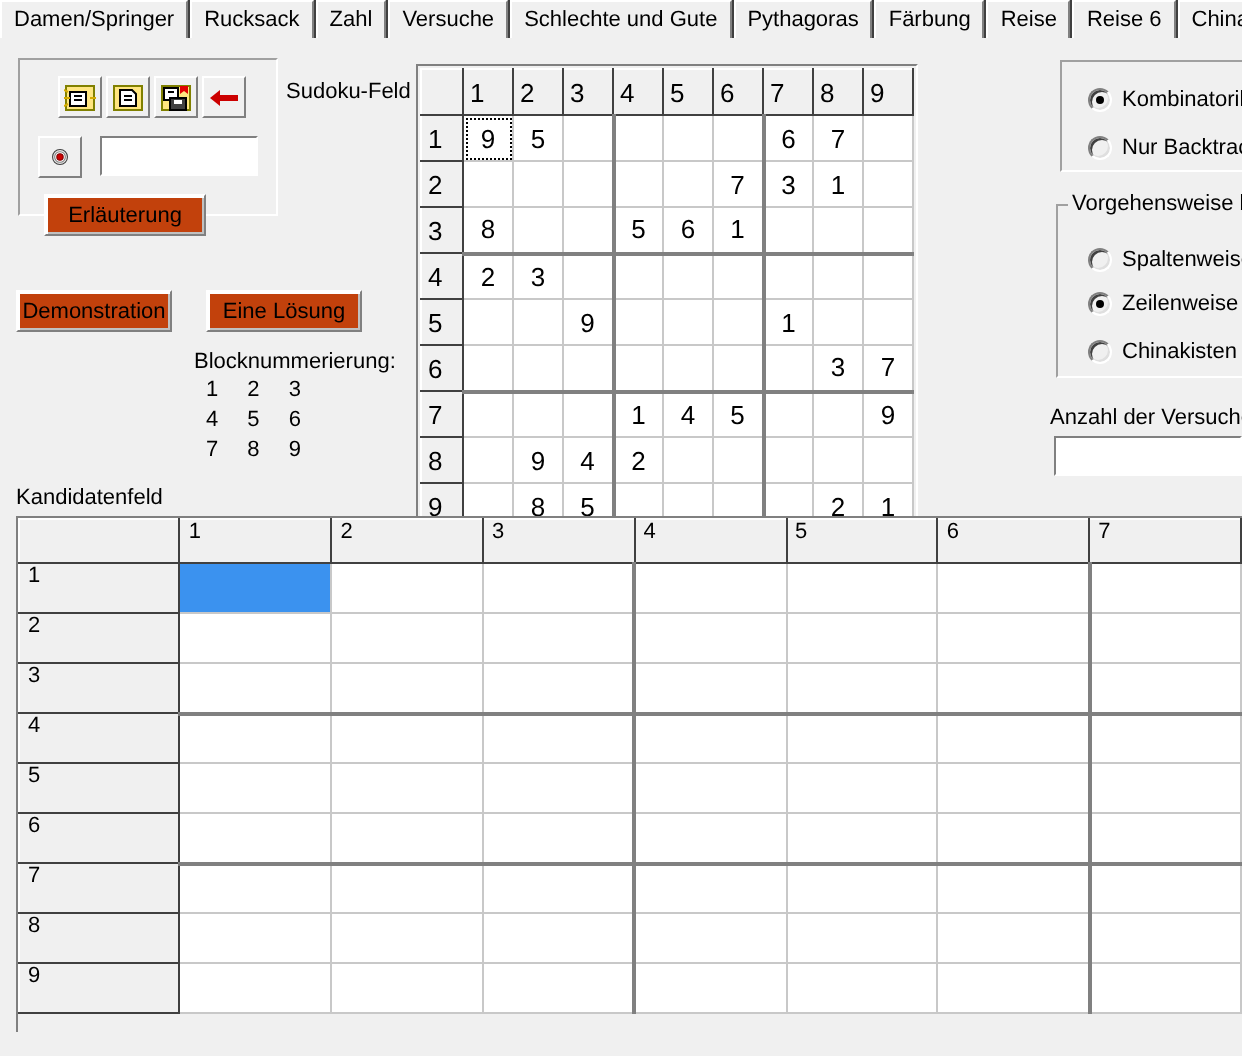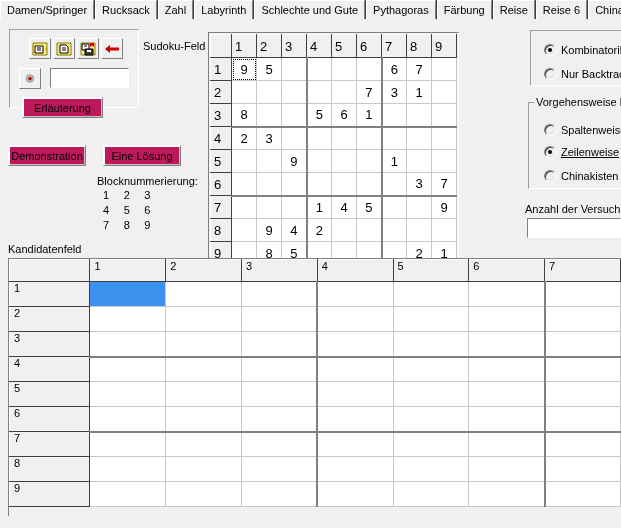--- a/index.html
+++ b/index.html
@@ -88,21 +88,21 @@
     width: 79px; height: 20px;
     background: #ffffff;
     border: 1px solid;
     border-color: #808080 #ffffff #ffffff #808080;
     box-sizing: border-box;
   }
 
   
   .pbtn {
     position: absolute;
-    background: #be185d;
+    background: #c2410c;
     border: 1px solid;
     border-color: #ffffff #808080 #808080 #ffffff;
     box-shadow: inset 1px 1px 0 #ffffff, inset -1px -1px 0 #c0c0c0;
     box-sizing: border-box;
     font-family: "Liberation Sans", sans-serif;
     font-size: 11px;
     color: #000;
     text-align: center;
     white-space: nowrap;
     display: flex;
@@ -290,21 +290,21 @@
   #kandidat td.kc.bt { border-top: 2px solid #808080; }
   #kandidat td.kc.sel { background: #3b92ef; }
 </style>
 </head>
 <body>
 
 <div id="tabstrip">
     <div class="tab">Damen/Springer</div>
     <div class="tab">Rucksack</div>
     <div class="tab">Zahl</div>
-    <div class="tab">Labyrinth</div>
+    <div class="tab">Versuche</div>
     <div class="tab">Schlechte und Gute</div>
     <div class="tab">Pythagoras</div>
     <div class="tab">Färbung</div>
     <div class="tab">Reise</div>
     <div class="tab">Reise 6</div>
     <div class="tab">Chinakisten</div>
   </div>
 
 <div id="toolgroup"></div>
 
@@ -507,21 +507,21 @@
 </div>
 <div class="radio" style="left:544px; top:68px;">
   <span class="dot"></span>
   <span>Nur Backtracking</span>
 </div>
 
 <div class="radio" style="left:544px; top:124px;">
   <span class="dot"></span>
   <span>Spaltenweise</span>
 </div>
-<div class="radio on" style="left:544px; top:146px;text-decoration:underline;">
+<div class="radio on" style="left:544px; top:146px;">
   <span class="dot"></span>
   <span>Zeilenweise</span>
 </div>
 <div class="radio" style="left:544px; top:170px;">
   <span class="dot"></span>
   <span>Chinakisten</span>
 </div>
 
 <input id="anzahlfield" type="text" value="" style="">
 

